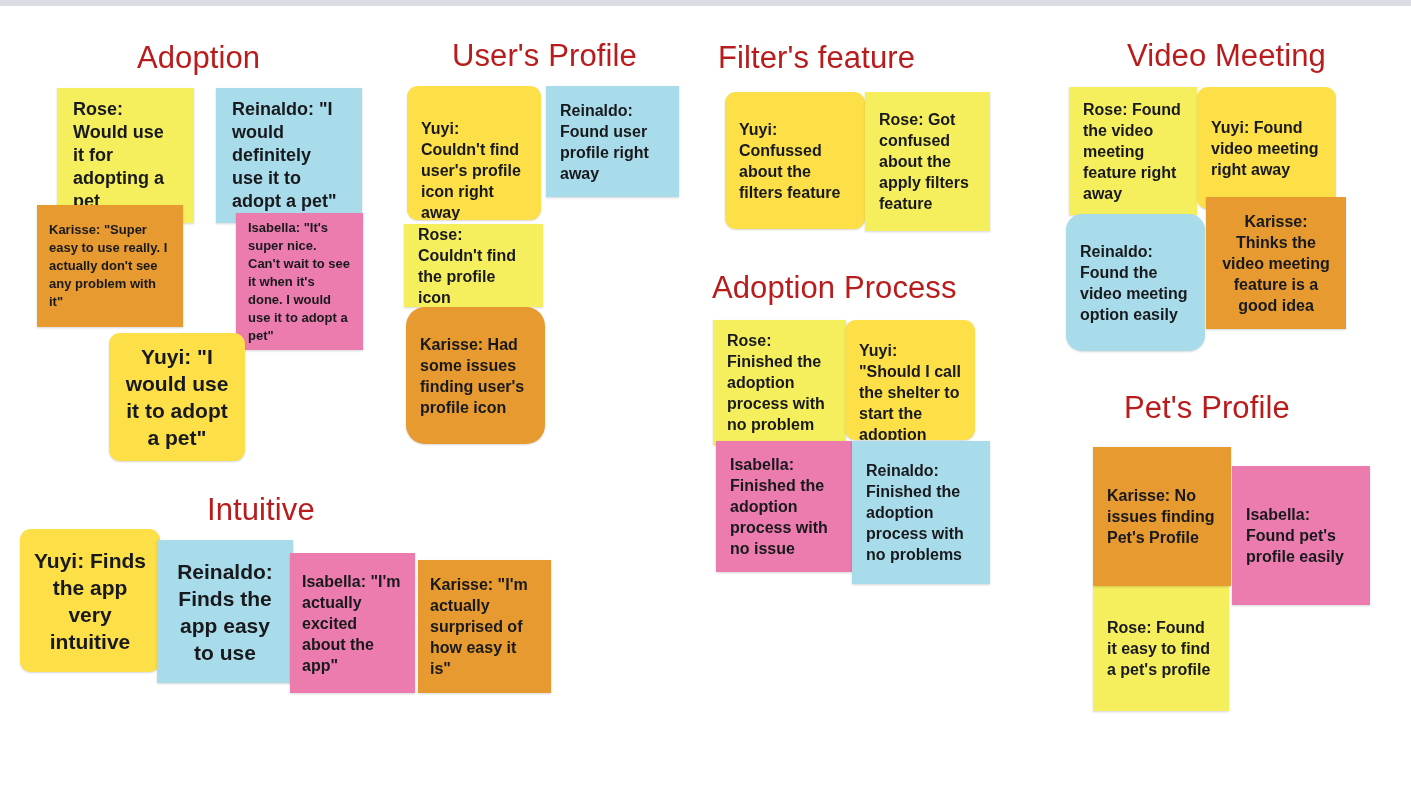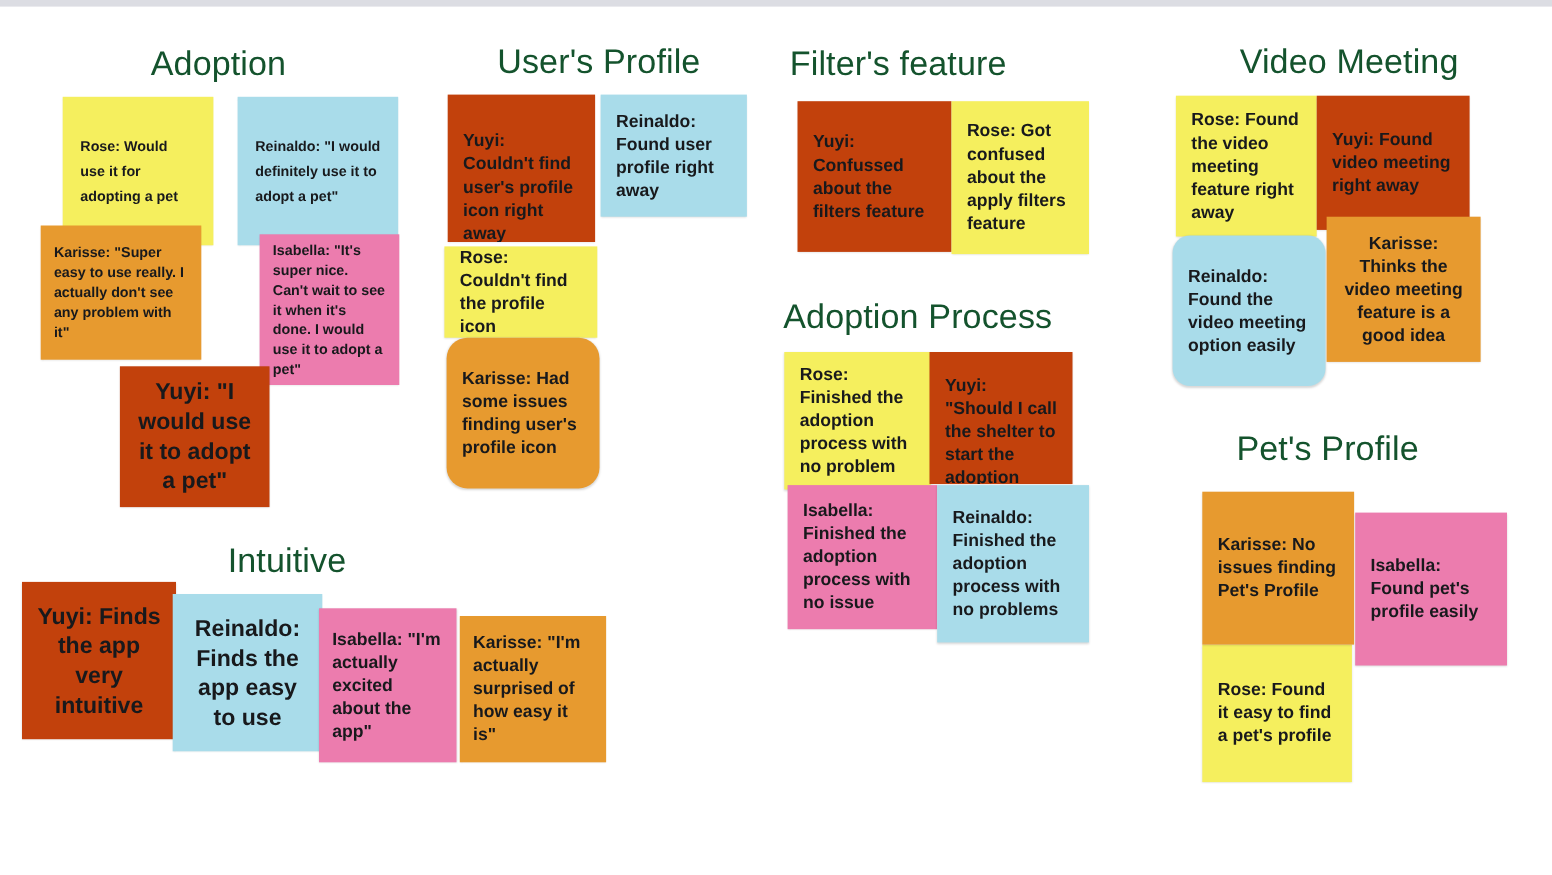--- a/index.html
+++ b/index.html
@@ -25,48 +25,48 @@
     width: 1411px;
     height: 6px;
     background: #dcdde3;
   }
   .group-title {
     position: absolute;
     font-family: "Liberation Sans", sans-serif;
     font-weight: 400;
     font-size: 31px;
     line-height: 36px;
-    color: #14532d;
+    color: #b91c1c;
     white-space: nowrap;
     letter-spacing: 0.1px;
   }
   .note {
     position: absolute;
     box-sizing: border-box;
     font-family: "Liberation Sans", sans-serif;
     font-weight: 700;
     color: #18191c;
     overflow: hidden;
     display: flex;
     align-items: center;
     box-shadow: 0 1px 2px rgba(0,0,0,0.16);
   }
   .note .txt {
     display: block;
     width: 100%;
   }
   
   .c-yellow { background: #F5EF5E; }
-  .c-green  { background: #c2410c; }
+  .c-green  { background: #fde047; border-radius: 11px; }
   .c-blue   { background: #A9DCEA; }
   .c-pink   { background: #EC7CAE; }
   .c-orange { background: #E79A2F; }
 
   
-  .t-lg  { font-size: 13px; line-height: 23px; }
+  .t-lg  { font-size: 18px; line-height: 23px; }
   .t-md  { font-size: 16px; line-height: 21px; }
   .t-sm  { font-size: 13px; line-height: 18px; }
   .t-xl  { font-size: 21px; line-height: 27px; text-align: center; }
 
   .pad-lg { padding: 14px 16px; }
   .pad-md { padding: 12px 14px; }
   .pad-sm { padding: 10px 12px; }
 
   .align-top { align-items: flex-start; }
 </style>

